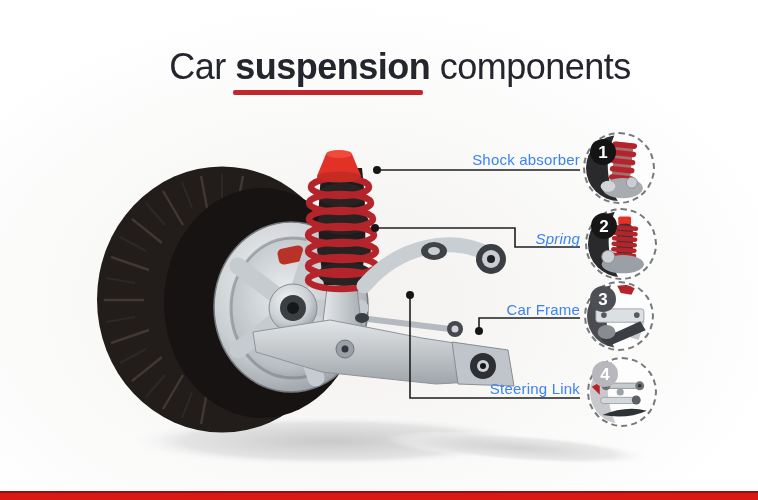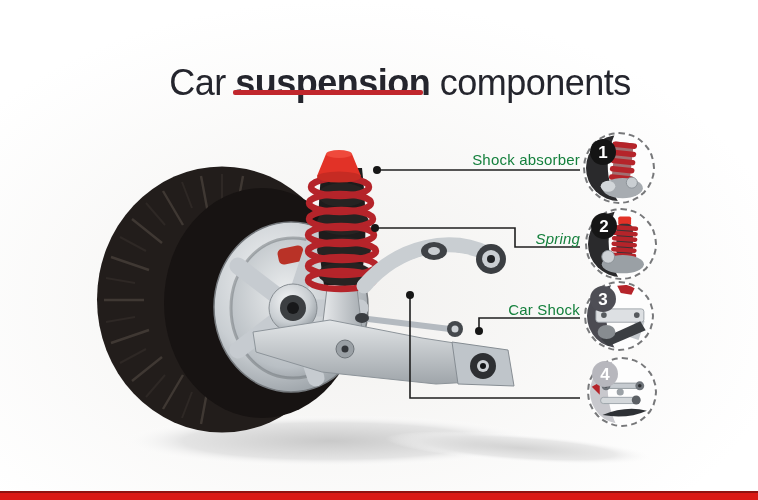--- a/index.html
+++ b/index.html
@@ -1,27 +1,27 @@
 <!DOCTYPE html>
 <html style="--accent: #c1272d; --bar: #da1915;"><head>
 <meta charset="utf-8">
 <style>
   html,body{margin:0;padding:0;background:#fff;}
   .canvas{position:relative;width:758px;height:500px;background:#ffffff;overflow:hidden;
           font-family:"Liberation Sans",sans-serif;}
   
   .title{position:absolute;top:49px;left:400px;transform:translateX(-50%);
-         white-space:nowrap;font-size:36px;line-height:1;color:#24252d;letter-spacing:-0.5px;z-index:4;margin-top:16px;}
+         white-space:nowrap;font-size:36px;line-height:1;color:#24252d;letter-spacing:-0.5px;z-index:4;}
   .title .bold{font-weight:700;}
   .title-underline{position:absolute;left:233px;top:90px;width:190px;height:5px;
          background:var(--accent,#c1272d);border-radius:2px;z-index:4;}
   
   .scene{position:absolute;left:0;top:0;z-index:1;}
   
-  .part-label{position:absolute;right:178px;font-size:15px;color:#15803d;
+  .part-label{position:absolute;right:178px;font-size:15px;color:#3b82f6;
          white-space:nowrap;letter-spacing:.2px;z-index:3;}
   .lbl-0{top:151px;} .lbl-1{top:230px;font-style:italic;} .lbl-2{top:301px;} .lbl-3{top:380px;}
   
   .thumb{position:absolute;border:2px dashed #77787a;border-radius:50%;
          background:#fff;box-sizing:border-box;z-index:2;}
   .thumb-inner{position:absolute;inset:1px;border-radius:50%;overflow:hidden;}
   .thumb-inner svg{display:block;width:100%;height:100%;}
   .thumb-0{left:583px;top:132px;width:72px;height:72px;}
   .thumb-1{left:585px;top:208px;width:72px;height:72px;}
   .thumb-2{left:584px;top:281px;width:70px;height:70px;}
@@ -190,21 +190,22 @@
     <g fill="#161616">
       <circle cx="377" cy="170" r="4"></circle>
       <circle cx="375" cy="228" r="4"></circle>
       <circle cx="479" cy="331" r="4"></circle>
       <circle cx="410" cy="295" r="4"></circle>
     </g>
   </svg>
 
   <div class="part-label lbl-0">Shock absorber</div>
   <div class="part-label lbl-1">Spring</div>
-  <div class="part-label lbl-2">Car Shock</div>
+  <div class="part-label lbl-2">Car Frame</div>
+  <div class="part-label lbl-3">Steering Link</div>
 
   <div class="thumb thumb-0">
     <div class="thumb-inner">
       <svg viewBox="0 0 72 72">
         <rect width="72" height="72" fill="#fdfdfd"></rect>
         <path d="M-10,-6 L34,-6 C20,20 20,50 36,74 L-10,74 Z" fill="#2a2a2c"></path>
         <g transform="rotate(6 40 28)">
           <rect x="30" y="8" width="20" height="42" fill="#641014" opacity="0.6"></rect>
           <rect x="27" y="8" width="27" height="6" rx="3" fill="#b5242a"></rect>
           <rect x="27" y="17" width="27" height="6" rx="3" fill="#b5242a"></rect>

